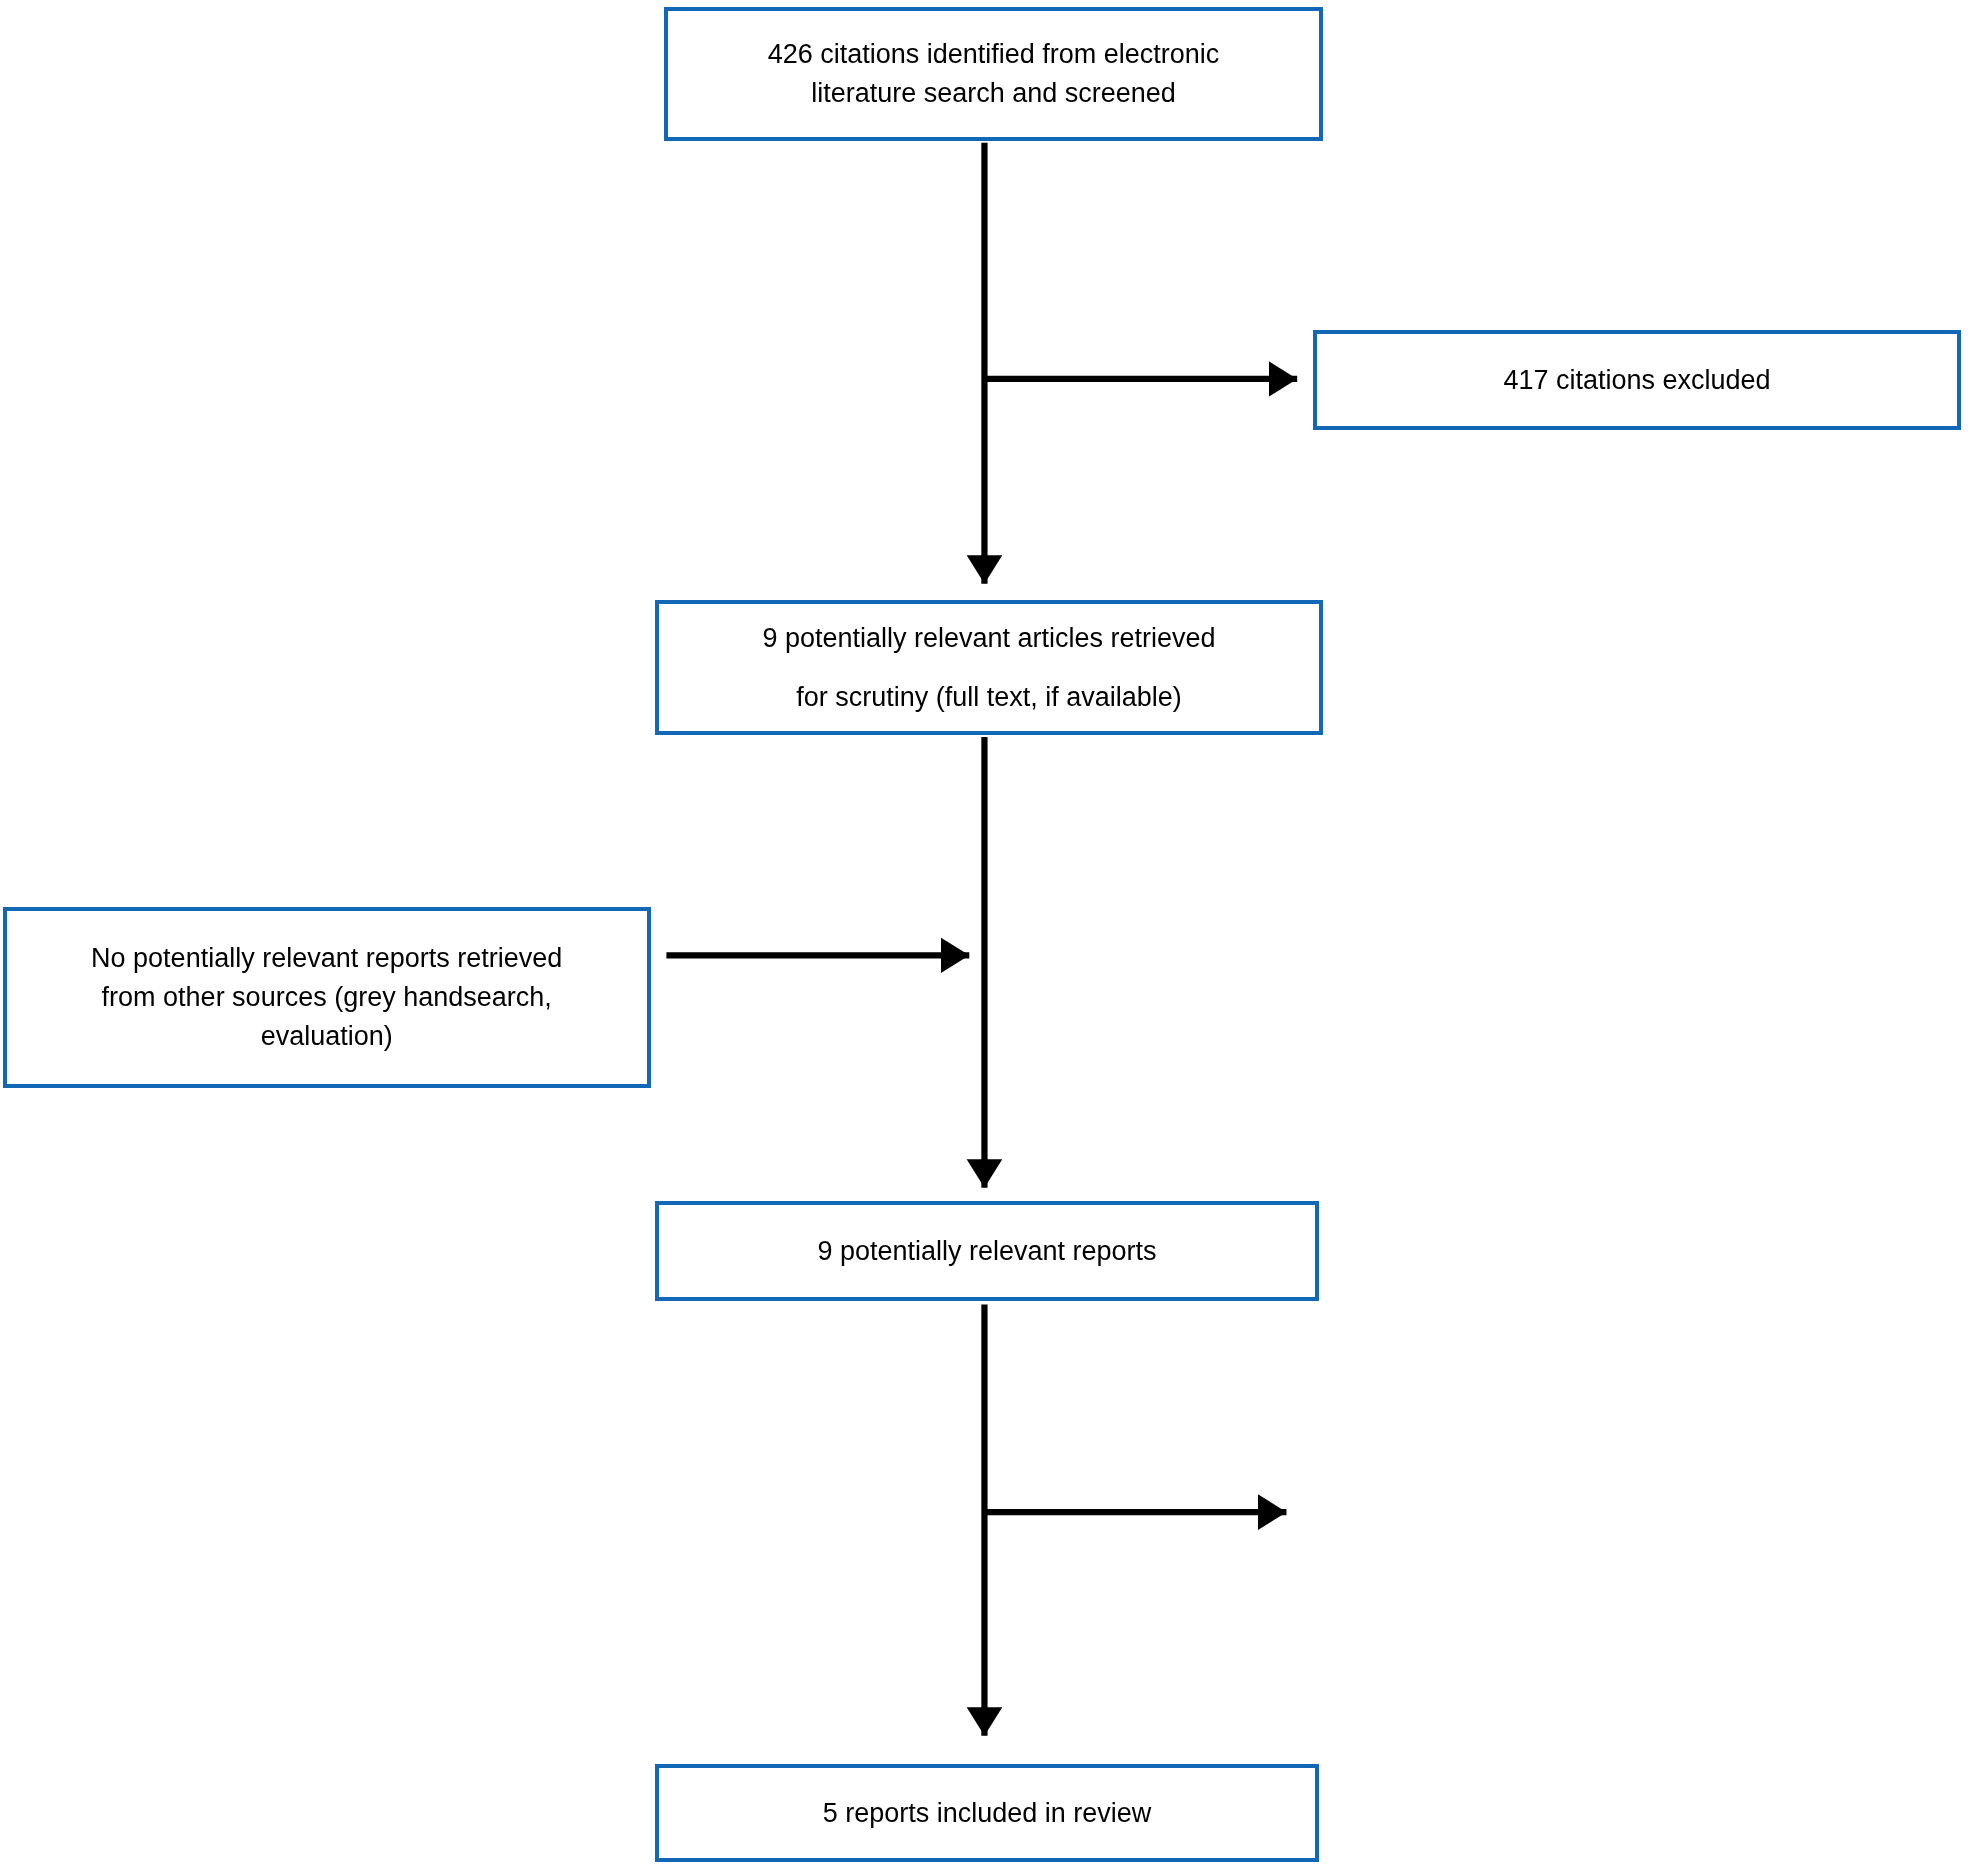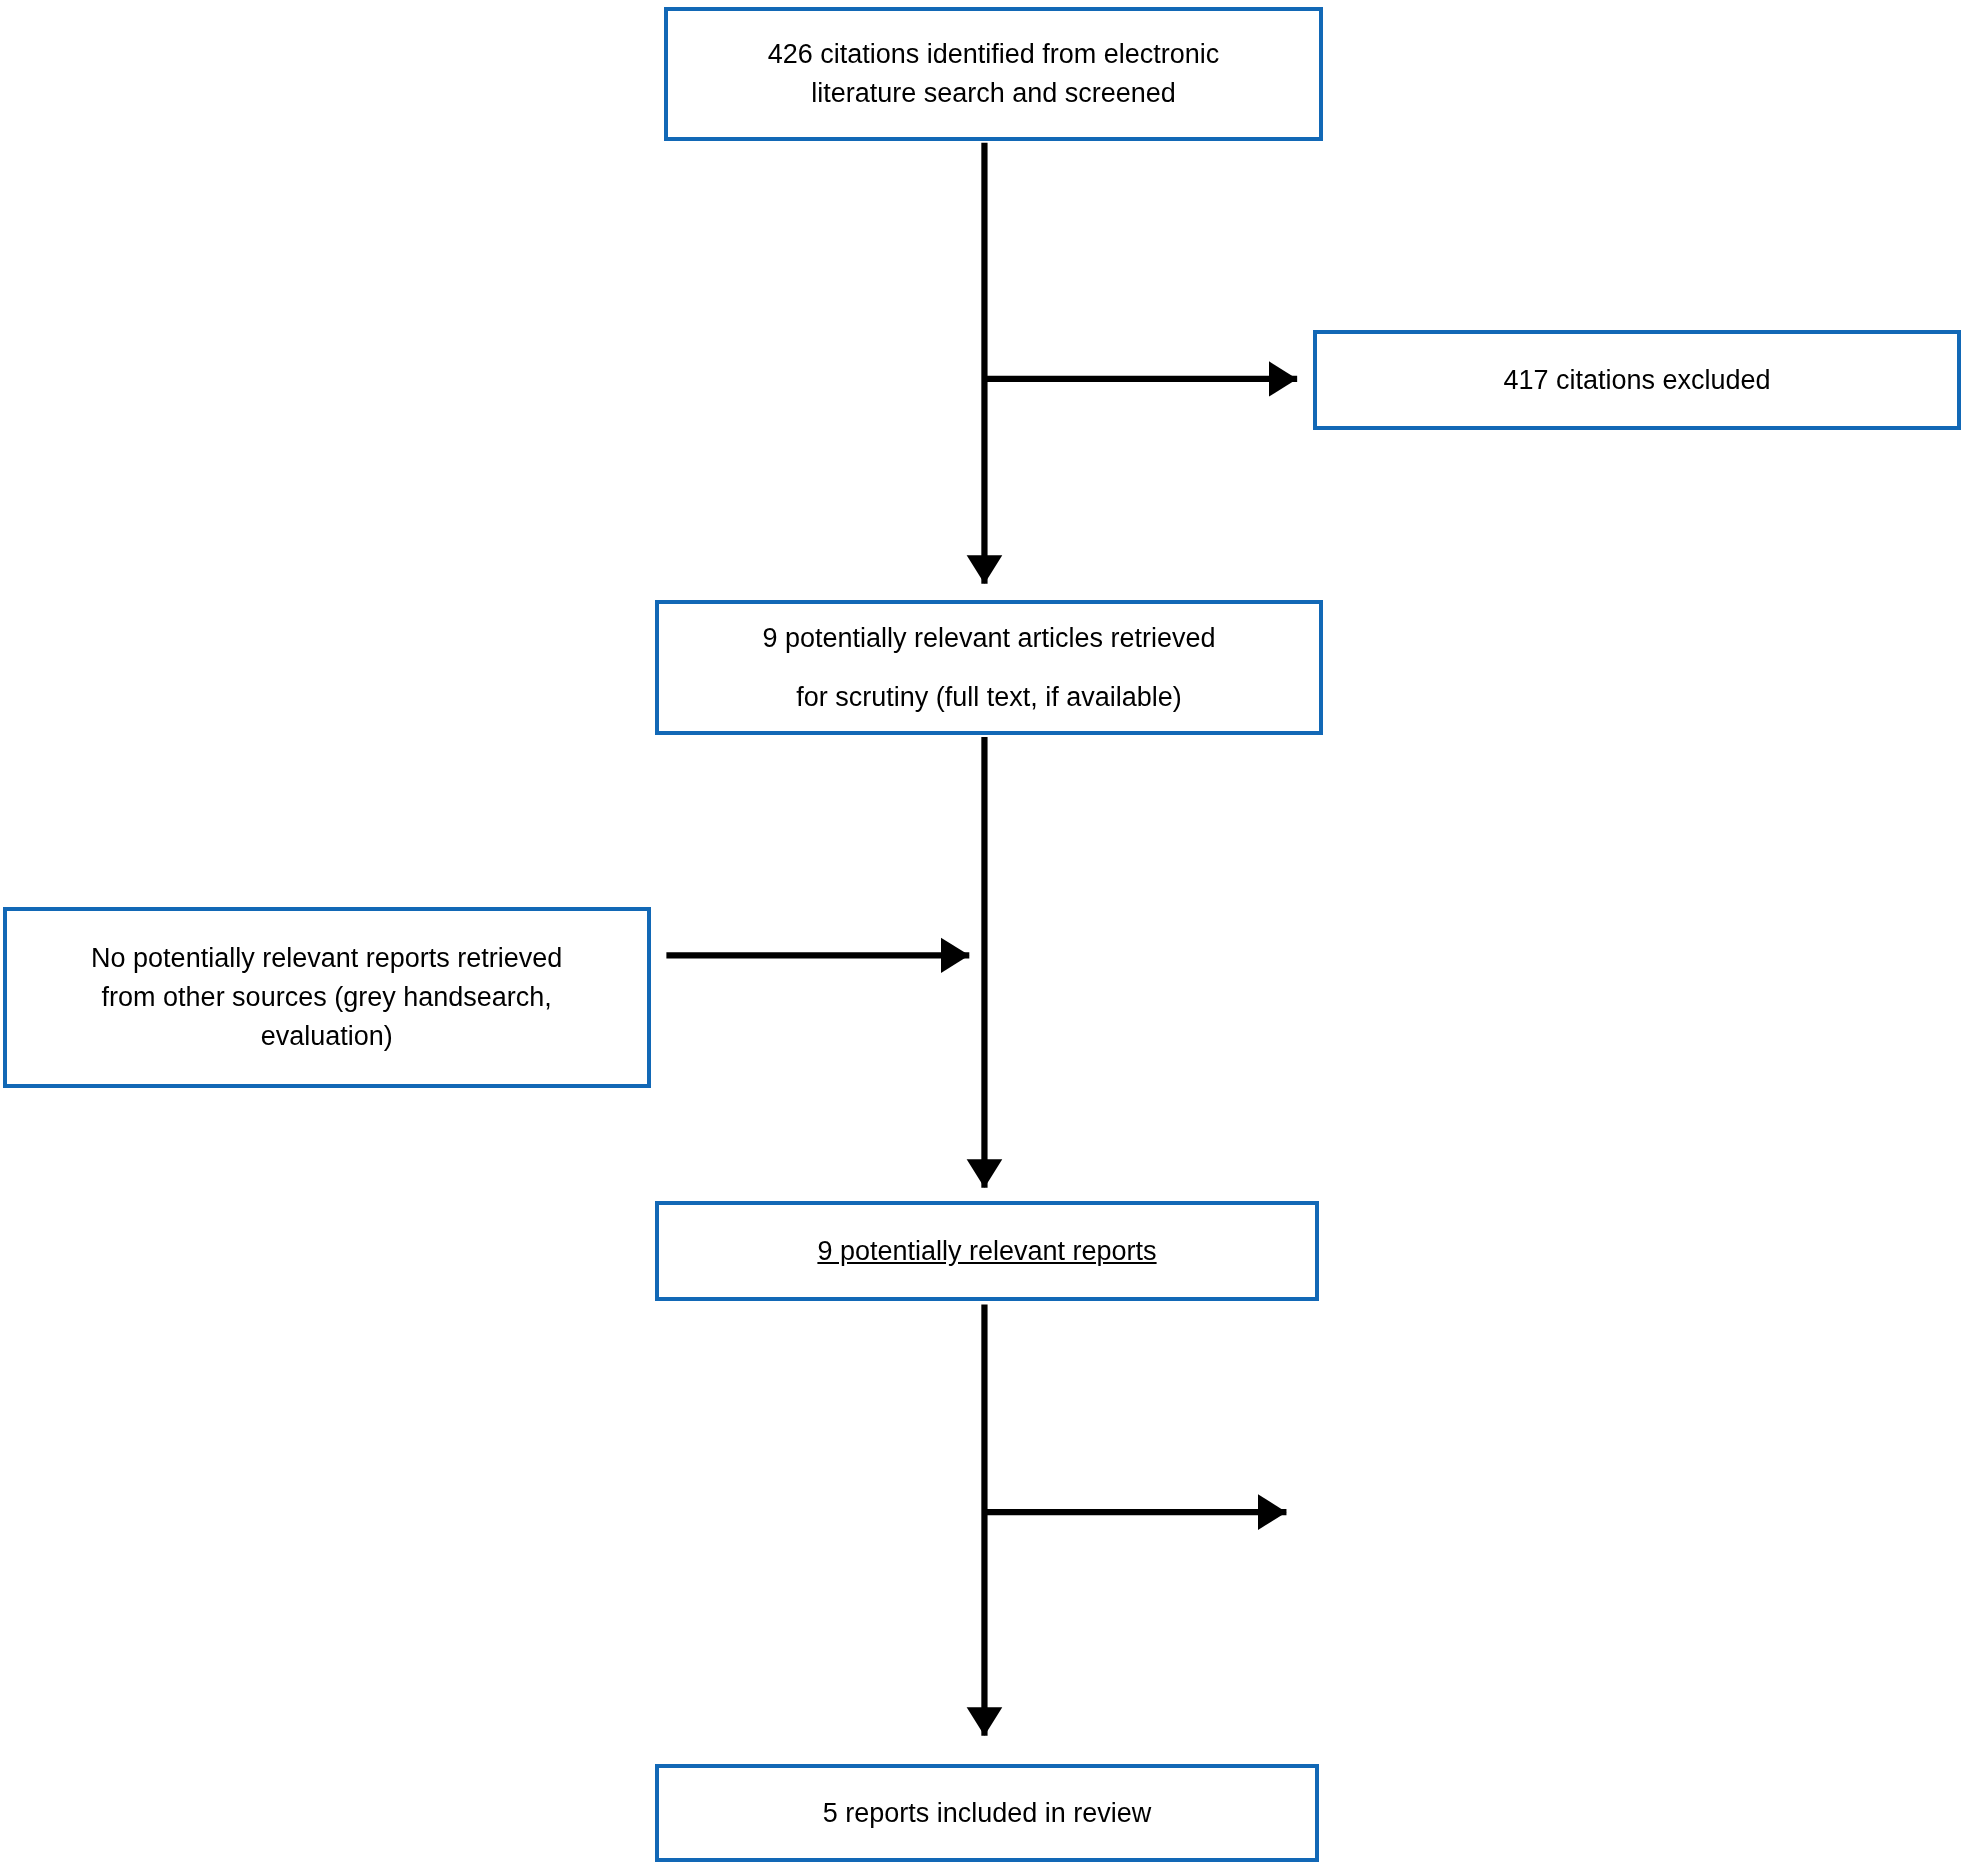--- a/index.html
+++ b/index.html
@@ -93,21 +93,21 @@
     <div class="fline">9 potentially relevant articles retrieved</div>
     <div class="fline">for scrutiny (full text, if available)</div>
   </div>
 
   <div class="fbox" style="left:2.7px; top:864px; width:648px; height:181px;margin-top:43px;">
     <div class="fline">No potentially relevant reports retrieved</div>
     <div class="fline">from other sources (grey handsearch,</div>
     <div class="fline">evaluation)</div>
   </div>
 
-  <div class="fbox" style="left:655px; top:1201px; width:664px; height:100px;text-decoration:underline;">
+  <div class="fbox" style="left:655px; top:1201px; width:664px; height:100px;">
     <div class="fline">9 potentially relevant reports</div>
   </div>
 
 
   <div class="fbox" style="left:655px; top:1764px; width:664px; height:98px;justify-content:center;">
     <div class="fline">5 reports included in review</div>
   </div>
 
 </div>
 

